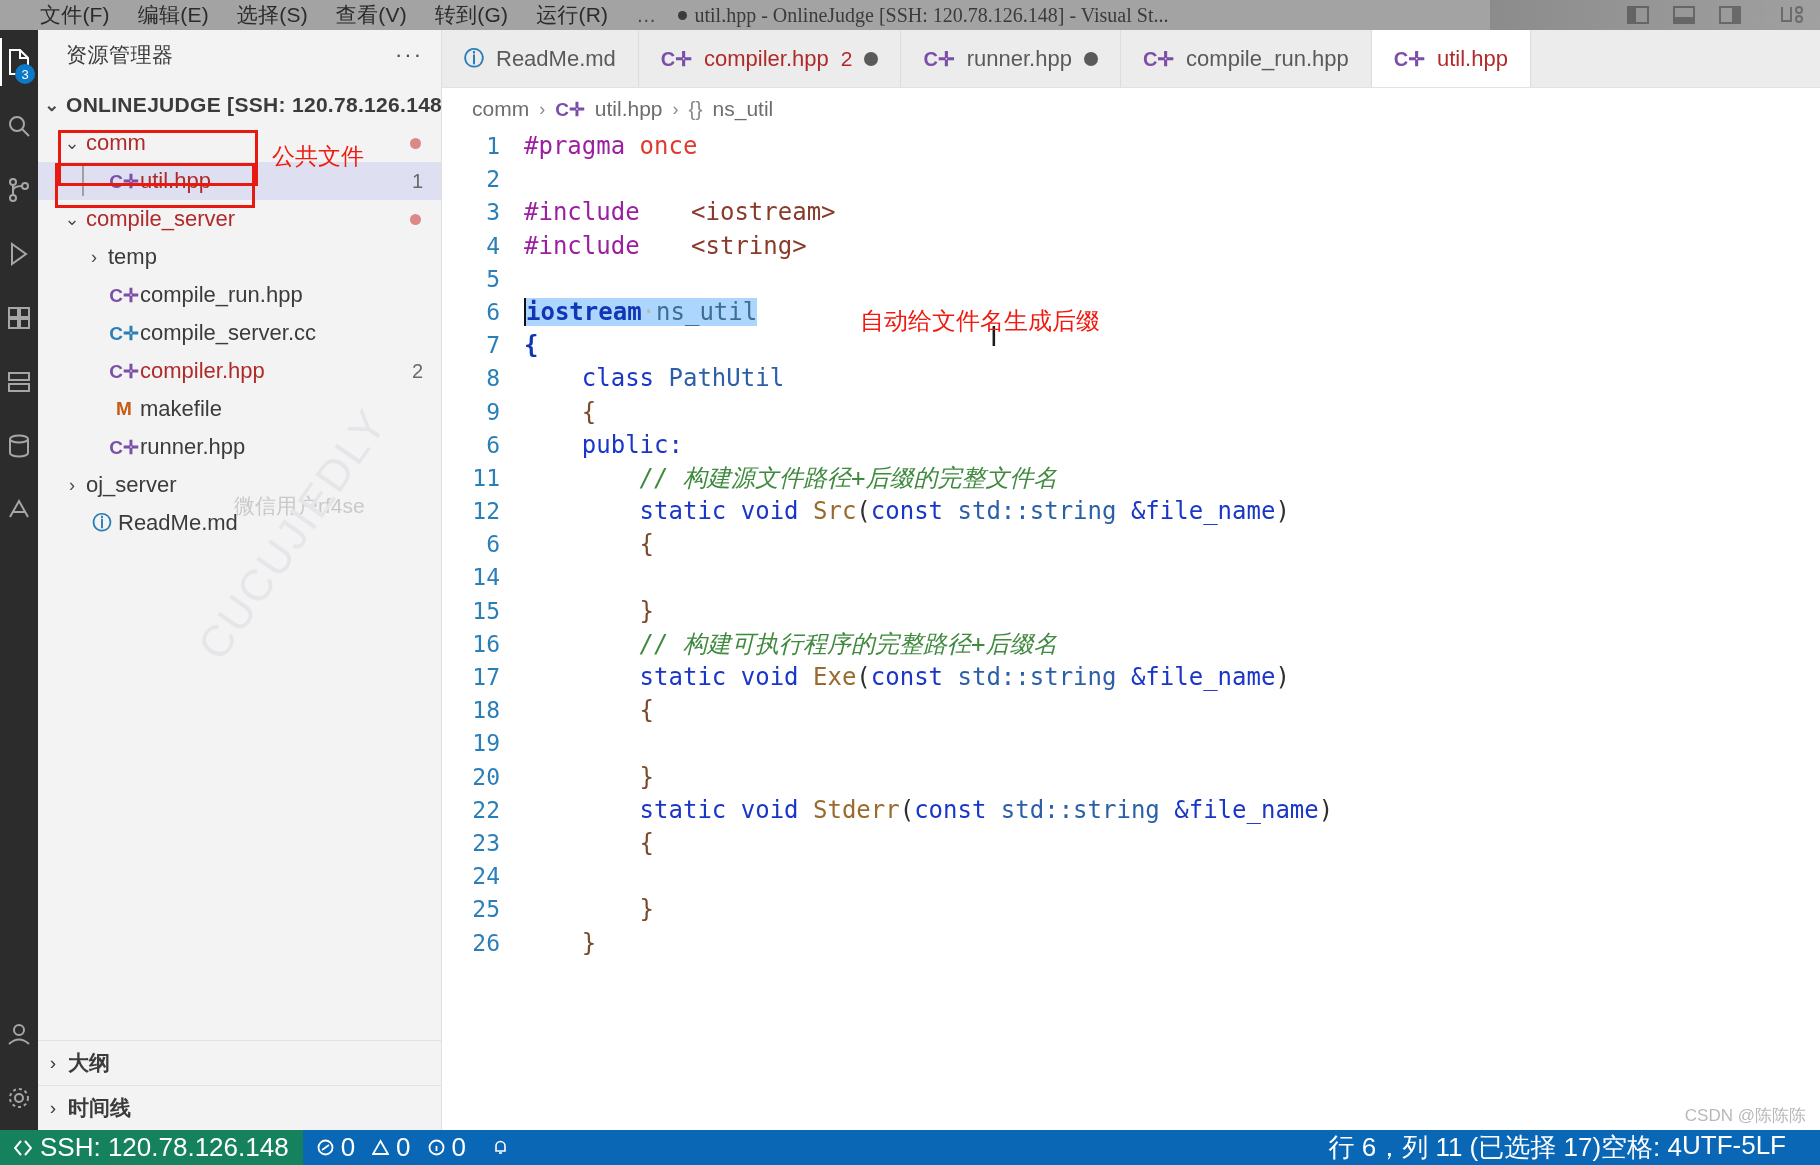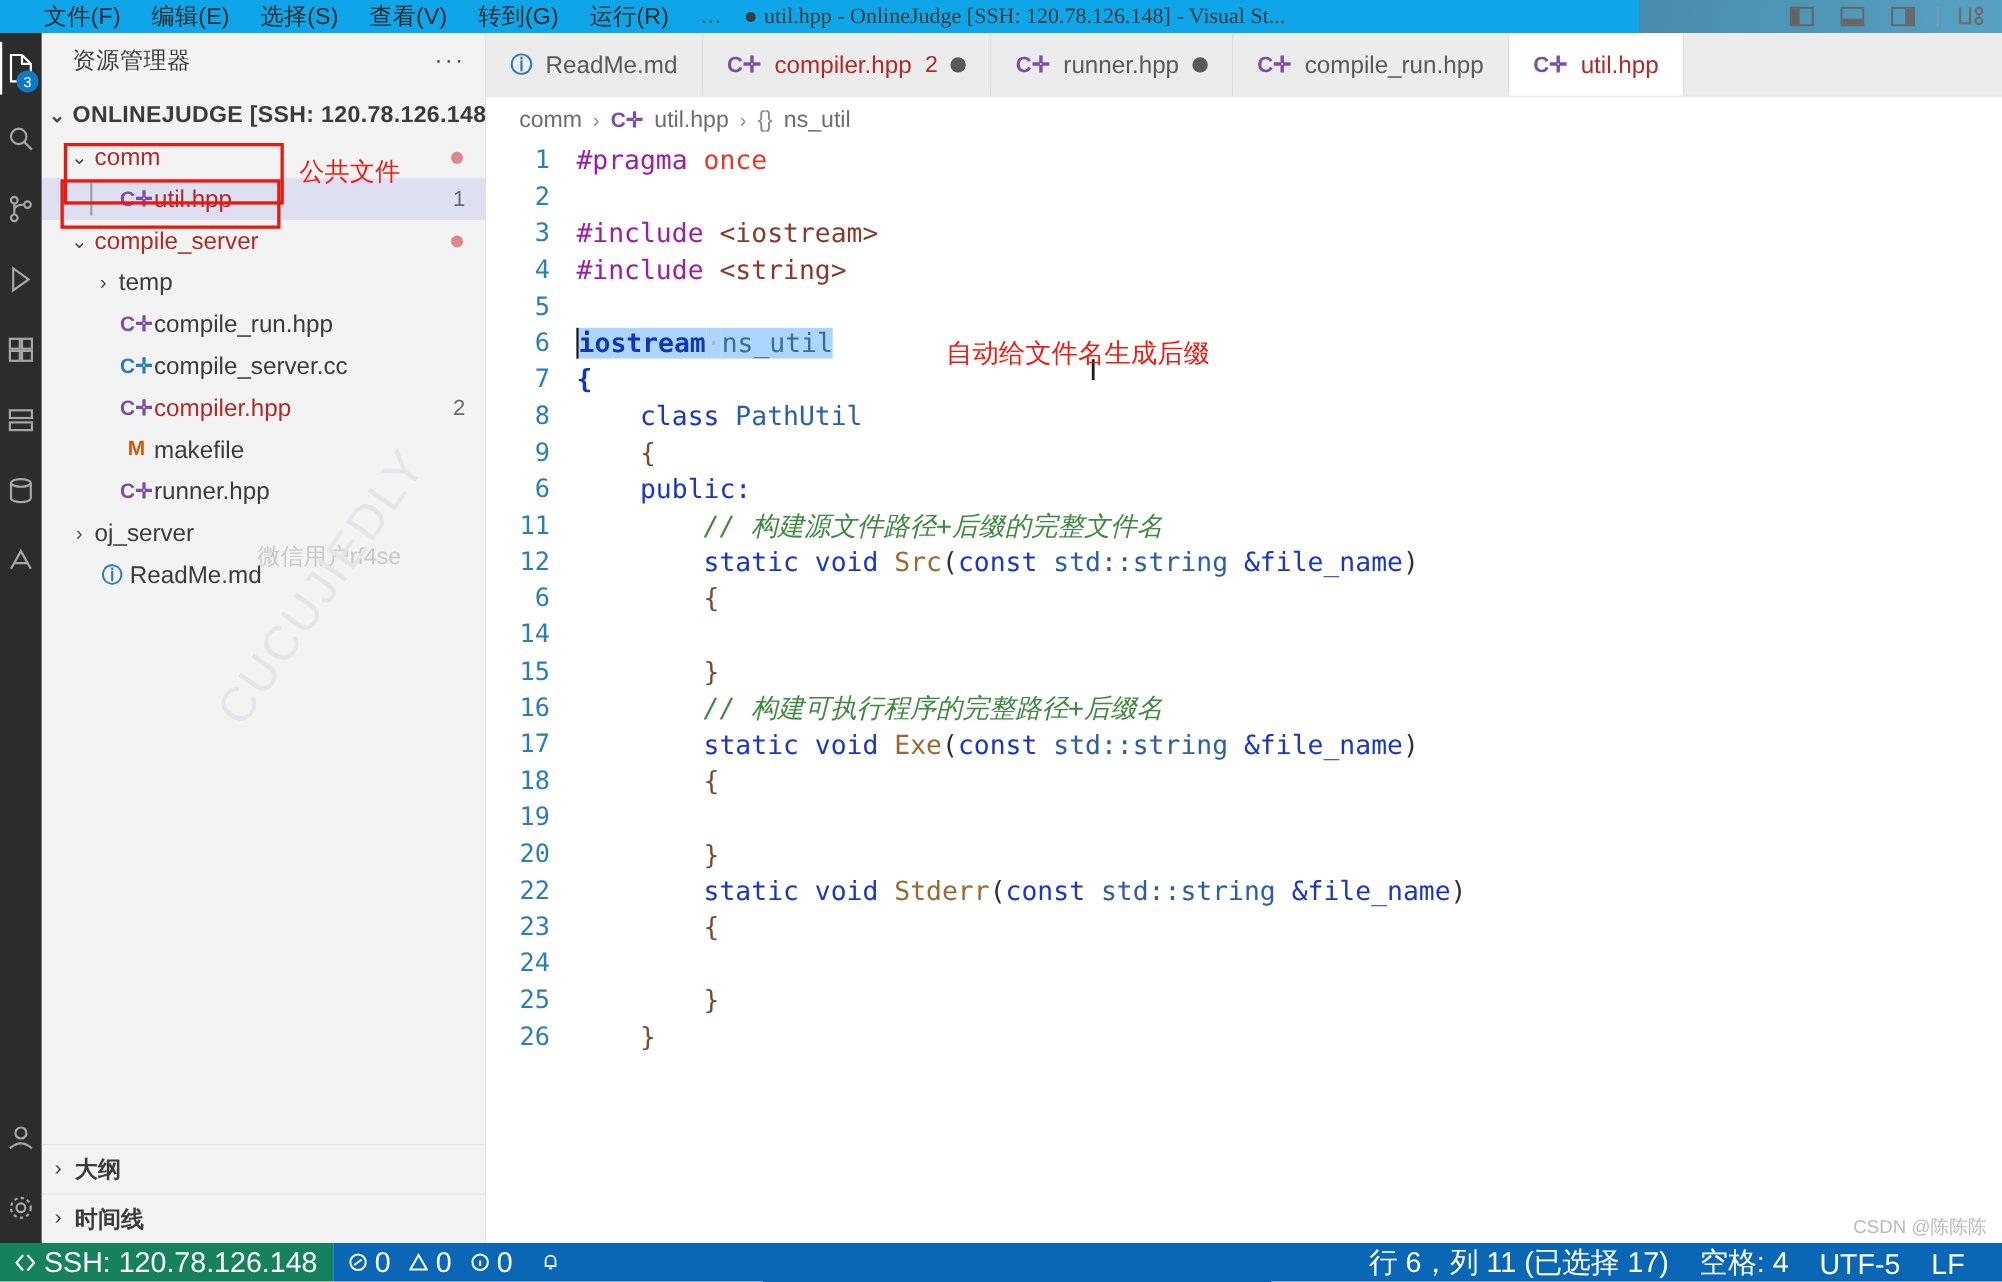--- a/index.html
+++ b/index.html
@@ -7,21 +7,21 @@
     width: 1820px; height: 1165px;
     overflow: hidden;
     background: #f3f3f3;
     font-family: "Liberation Sans", sans-serif;
     -webkit-font-smoothing: antialiased;
   }
 
   
   #titlebar {
     position: absolute; left: 0; top: 0; width: 1820px; height: 30px;
-    background: #0ea5e9;
+    background: #a3a3a3;
     display: flex; align-items: center;
     font-size: 21px; color: #3b3b3b;
     overflow: hidden;
   }
   #menubar { display: flex; align-items: center; gap: 0px; padding-left: 26px; flex: 0 0 auto; }
   .menu-item {
     padding: 2px 14px; white-space: nowrap; cursor: default;
     color: #2b2b2b; font-size: 21px; letter-spacing: .2px;
   }
   .menu-more { padding: 0 14px; font-size: 20px; color: #444; letter-spacing: 2px; }
@@ -167,21 +167,21 @@
     height: 1000px;
   }
   .cline { display: flex; height: 33.2px; align-items: center; }
   .lno {
     width: 82px; flex: 0 0 82px; text-align: right; padding-right: 24px;
     color: #2b7fb8; font-size: 23px;
   }
   .ctext { white-space: pre; flex: 1 1 auto; }
   .k-pre   { color: #9b1fa0; }        
   .k-once  { color: #e03a2f; }
-  .k-str   { color: #8a3a2a; }
+  .k-str   { color: #8a3a2a; margin-left: 37px; }
   .k-ns    { color: #0f36b5; font-weight: bold; }
   .k-id    { color: #3c6e8f; }
   .k-kw    { color: #1a36c8; }
   .k-type  { color: #2b5fa8; }
   .k-fn    { color: #9a6a2e; }
   .k-cmt   { color: #3f8a3f; font-style: italic; }
   .k-brace { color: #7a4a2a; }
   .k-punct { color: #2f2f2f; }
   .sel { background: #add6ff; }
   .mdot { color: #b9b9b9; }
@@ -203,21 +203,21 @@
   #status-remote {
     background: #16825d; height: 35px; display: flex; align-items: center;
     padding: 0 14px; gap: 8px; white-space: nowrap;
   }
   #status-main {
     flex: 1 1 auto; background: #0a67b5; height: 35px;
     display: flex; align-items: center; padding: 0 14px; gap: 26px;
     white-space: nowrap;
   }
   #status-right {
-    margin-left: auto; display: flex; align-items: flex-end; gap: 28px; padding-right: 20px;
+    margin-left: auto; display: flex; align-items: flex-start; padding-right: 20px;
   }
   .sb-item { display: flex; align-items: center; gap: 7px; }
   #csdn-wm {
     position: absolute; right: 14px; bottom: 38px;
     font-size: 17px; color: #b9b9b9; white-space: nowrap; pointer-events: none;
   }
   .ico-svg { display: block; }
 </style>
 </head>
 <body>

